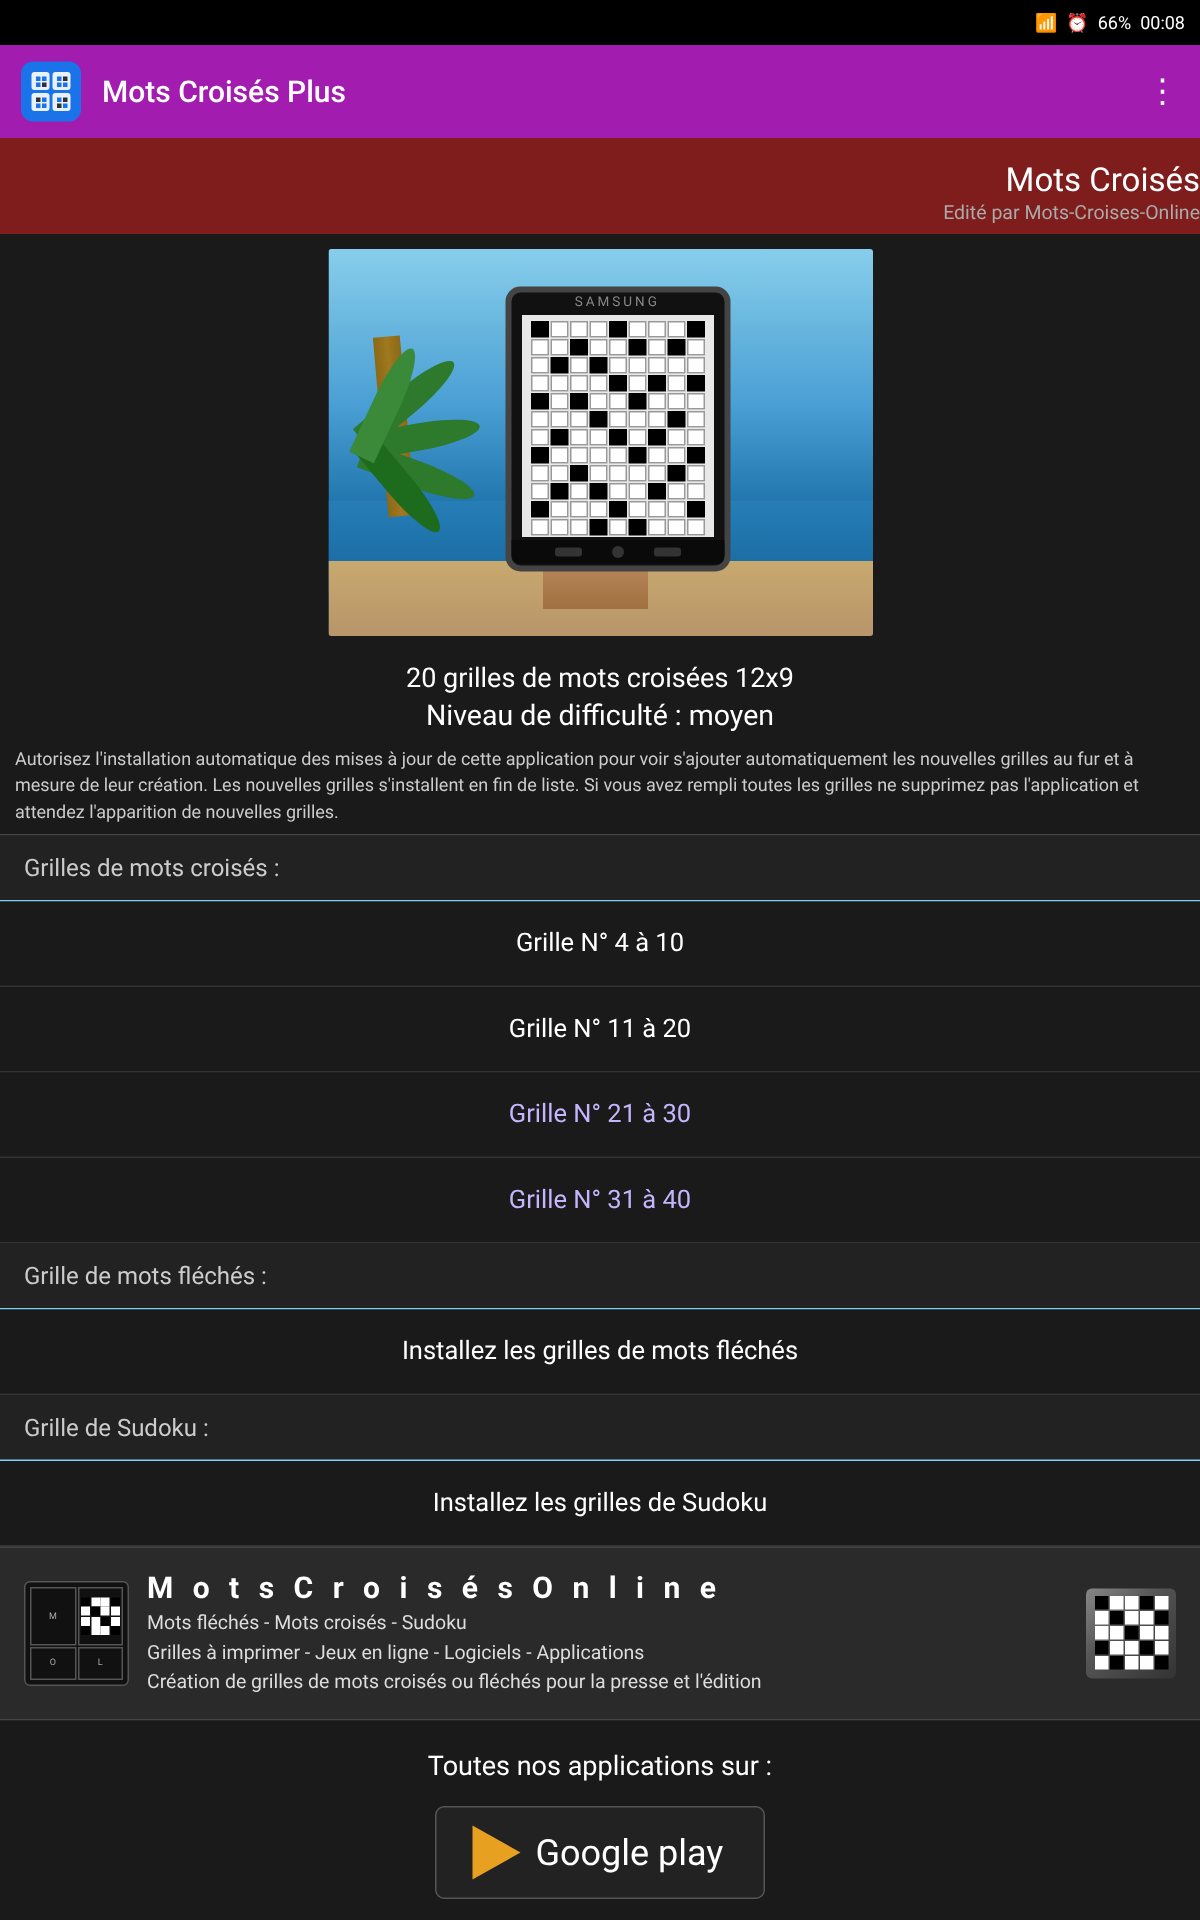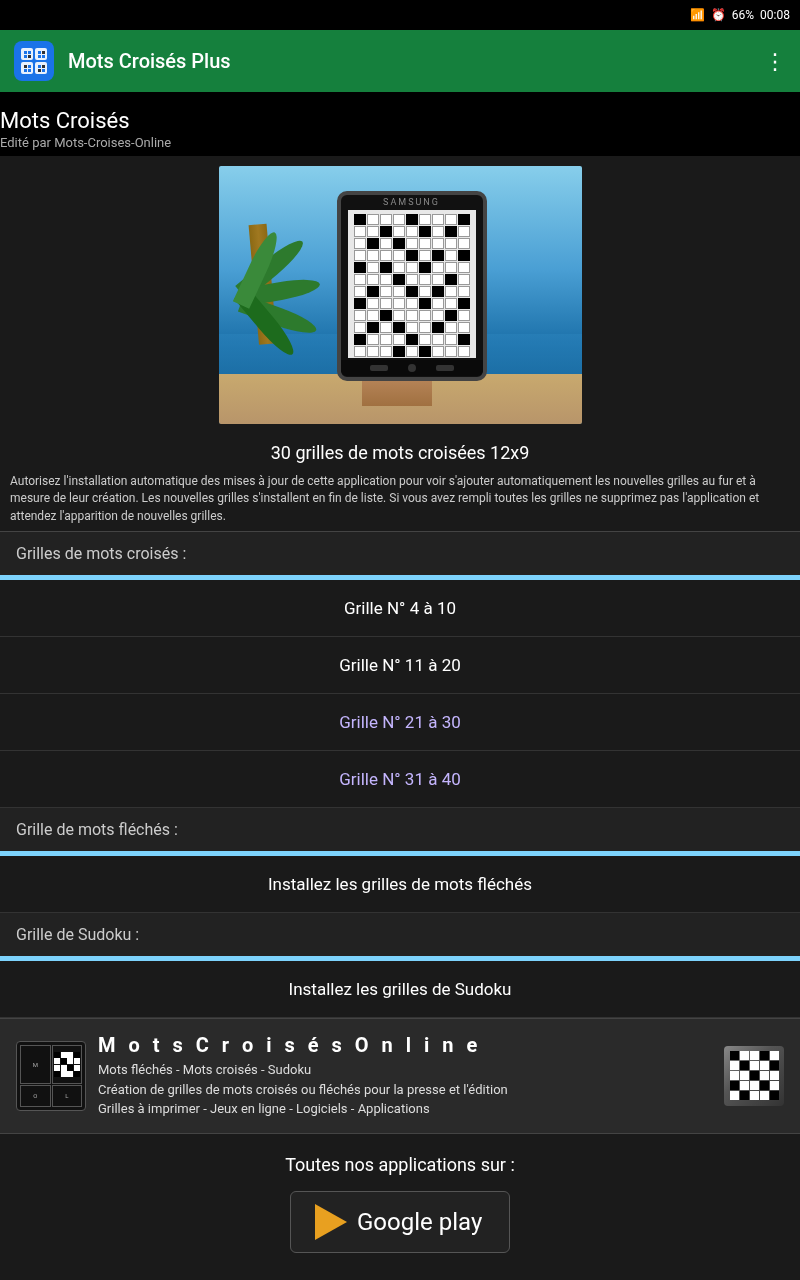--- a/index.html
+++ b/index.html
@@ -25,21 +25,21 @@
     }
     .status-bar span {
       color: #fff;
       font-size: 12px;
     }
 
     
     .app-bar {
       width: 800px;
       height: 62px;
-      background: #15803d;
+      background: #a21caf;
       display: flex;
       align-items: center;
       padding: 0 14px;
     }
     .app-icon {
       width: 40px;
       height: 40px;
       background: #1a73e8;
       border-radius: 8px;
       display: flex;
@@ -65,23 +65,23 @@
     }
 
     
     .content {
       background: #1a1a1a;
       padding: 0;
     }
 
     
     .header-section {
-      text-align: left;
+      text-align: right;
       padding: 16px 0 6px;
-      background: #000000;
+      background: #7f1d1d;
     }
     .header-section h2 {
       font-size: 22px;
       font-weight: 400;
       color: #fff;
     }
     .header-section .subtitle {
       font-size: 13px;
       color: #aaa;
       margin-top: 2px;
@@ -170,21 +170,21 @@
       background: #444;
       margin: 0;
     }
 
     
     .section-header {
       background: #222;
       padding: 12px 16px;
       font-size: 16px;
       color: #ccc;
-      border-bottom: 5px solid #7dd3fc;
+      border-bottom: 1px solid #7dd3fc;
     }
 
     
     .list-item {
       padding: 18px 60px;
       font-size: 17px;
       color: #fff;
       border-bottom: 1px solid #333;
       cursor: pointer;
       background: #1a1a1a;
@@ -484,21 +484,22 @@
             <div style="width:18px; height:6px; background:#333; border-radius:2px;"></div>
             <div style="width:8px; height:8px; border-radius:50%; background:#333;"></div>
             <div style="width:18px; height:6px; background:#333; border-radius:2px;"></div>
           </div>
         </div>
       </div>
     </div>
   </div>
 
   <div class="description-text">
-    <div class="main-desc">30 grilles de mots croisées 12x9</div>
+    <div class="main-desc">20 grilles de mots croisées 12x9</div>
+    <div class="level-desc">Niveau de difficulté : moyen</div>
   </div>
 
   <div class="auto-install-text">Autorisez l'installation automatique des mises à jour de cette application pour voir s'ajouter automatiquement les nouvelles grilles au fur et à mesure de leur création. Les nouvelles grilles s'installent en fin de liste. Si vous avez rempli toutes les grilles ne supprimez pas l'application et attendez l'apparition de nouvelles grilles.</div>
 
   <div class="divider"></div>
 
   <div class="section-header">Grilles de mots croisés :</div>
 
   <div class="list-item">Grille N° 4 à 10</div>
   <div class="list-item">Grille N° 11 à 20</div>
@@ -536,22 +537,22 @@
               <div style="background:#000;"></div>
           </div>
         </div>
         <div style="background:#111; border:0.5px solid #555; font-size:6px; color:#aaa; display:flex; align-items:center; justify-content:center;">O</div>
         <div style="background:#111; border:0.5px solid #555; font-size:6px; color:#aaa; display:flex; align-items:center; justify-content:center;">L</div>
       </div>
     </div>
     <div class="footer-text-section">
       <div class="footer-title">M o t s   C r o i s é s   O n l i n e</div>
       <div class="footer-subtitle">Mots fléchés  -  Mots croisés  -  Sudoku</div>
+      <div class="footer-subtitle">Grilles à imprimer - Jeux en ligne - Logiciels - Applications</div>
       <div class="footer-subtitle">Création de grilles de mots croisés ou fléchés pour la presse et l'édition</div>
-      <div class="footer-subtitle">Grilles à imprimer - Jeux en ligne - Logiciels - Applications</div>
     </div>
     <div class="footer-right-img" style="background:linear-gradient(135deg, #888 0%, #555 40%, #333 100%); display:flex; align-items:center; justify-content:center;">
 
       <div style="display:grid; grid-template-columns:repeat(5,9px); grid-template-rows:repeat(5,9px); gap:1px;">
         <div style="background:#000;"></div>
           <div style="background:#fff;"></div>
           <div style="background:#fff;"></div>
           <div style="background:#000;"></div>
           <div style="background:#fff;"></div>
         <div style="background:#fff;"></div>

